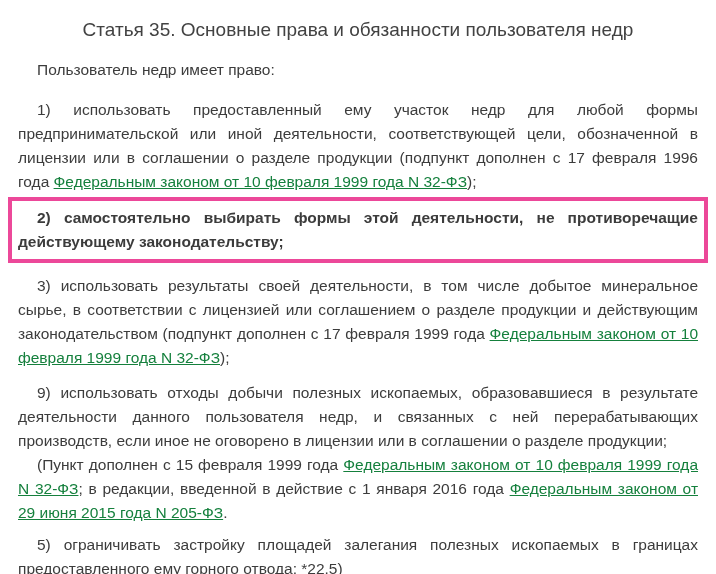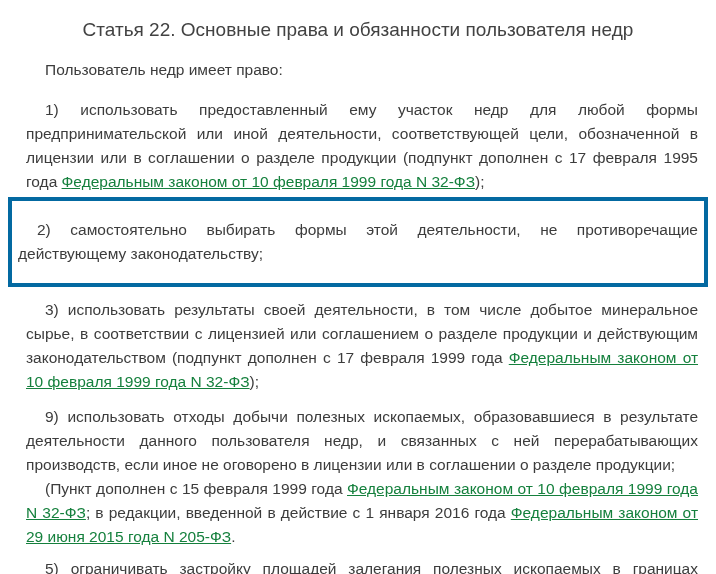--- a/index.html
+++ b/index.html
@@ -22,54 +22,55 @@
   }
   .title {
     margin: 17px 0 0 0;
     font-size: 19px;
     line-height: 25px;
     font-weight: 400;
     color: #424242;
     text-align: center;
   }
   .para {
-    margin: 16px 0 0 8px;
+    margin: 16px 0 0 0;
     font-size: 15.5px;
     line-height: 24px;
     text-align: justify;
     text-indent: 19px;
     color: #3c3c3c;
   }
   .para-intro { text-align: left; }
   .para-item3 { margin-top: 11px; }
   .para-item4 { margin-top: 11px; }
   .para-note  { margin-top: 0; }
   .para-item5 { margin-top: 8px; }
   .doc-link {
     color: #15803d;
     text-decoration: underline;
     cursor: pointer;
   }
   .highlight-box {
     margin: 3px -10px 0 -10px;
-    border: 4px solid #0369a1;
-    padding: 17px 6px;
+    border: 4px solid #ec4899;
+    padding: 5px 6px;
+    font-weight: bold;
   }
   .highlight-box .para { margin: 0; }
 </style>
 </head>
 <body>
 
 <div class="page">
 
-  <h1 class="title">Статья 22. Основные права и обязанности пользователя недр</h1>
+  <h1 class="title">Статья 35. Основные права и обязанности пользователя недр</h1>
 
   <p class="para para-intro">Пользователь недр имеет право:</p>
 
-  <p class="para para-item1"><span>1) использовать предоставленный ему участок недр для любой формы предпринимательской или иной деятельности, соответствующей цели, обозначенной в лицензии или в соглашении о разделе продукции (подпункт дополнен с 17 февраля 1995 года </span><a href="#" class="doc-link">Федеральным законом от 10 февраля 1999 года N 32-ФЗ</a><span>);</span></p>
+  <p class="para para-item1"><span>1) использовать предоставленный ему участок недр для любой формы предпринимательской или иной деятельности, соответствующей цели, обозначенной в лицензии или в соглашении о разделе продукции (подпункт дополнен с 17 февраля 1996 года </span><a href="#" class="doc-link">Федеральным законом от 10 февраля 1999 года N 32-ФЗ</a><span>);</span></p>
 
   <div class="highlight-box">
     <p class="para">2) самостоятельно выбирать формы этой деятельности, не противоречащие действующему законодательству;</p>
   </div>
 
   <p class="para para-item3"><span>3) использовать результаты своей деятельности, в том числе добытое минеральное сырье, в соответствии с лицензией или соглашением о разделе продукции и действующим законодательством (подпункт дополнен с 17 февраля 1999 года </span><a href="#" class="doc-link">Федеральным законом от 10 февраля 1999 года N 32-ФЗ</a><span>);</span></p>
 
   <p class="para para-item4">9) использовать отходы добычи полезных ископаемых, образовавшиеся в результате деятельности данного пользователя недр, и связанных с ней перерабатывающих производств, если иное не оговорено в лицензии или в соглашении о разделе продукции;</p>
 
   <p class="para para-note"><span>(Пункт дополнен с 15 февраля 1999 года </span><a href="#" class="doc-link">Федеральным законом от 10 февраля 1999 года N 32-ФЗ</a><span>; в редакции, введенной в действие с 1 января 2016 года </span><a href="#" class="doc-link">Федеральным законом от 29 июня 2015 года N 205-ФЗ</a><span>.</span></p>

